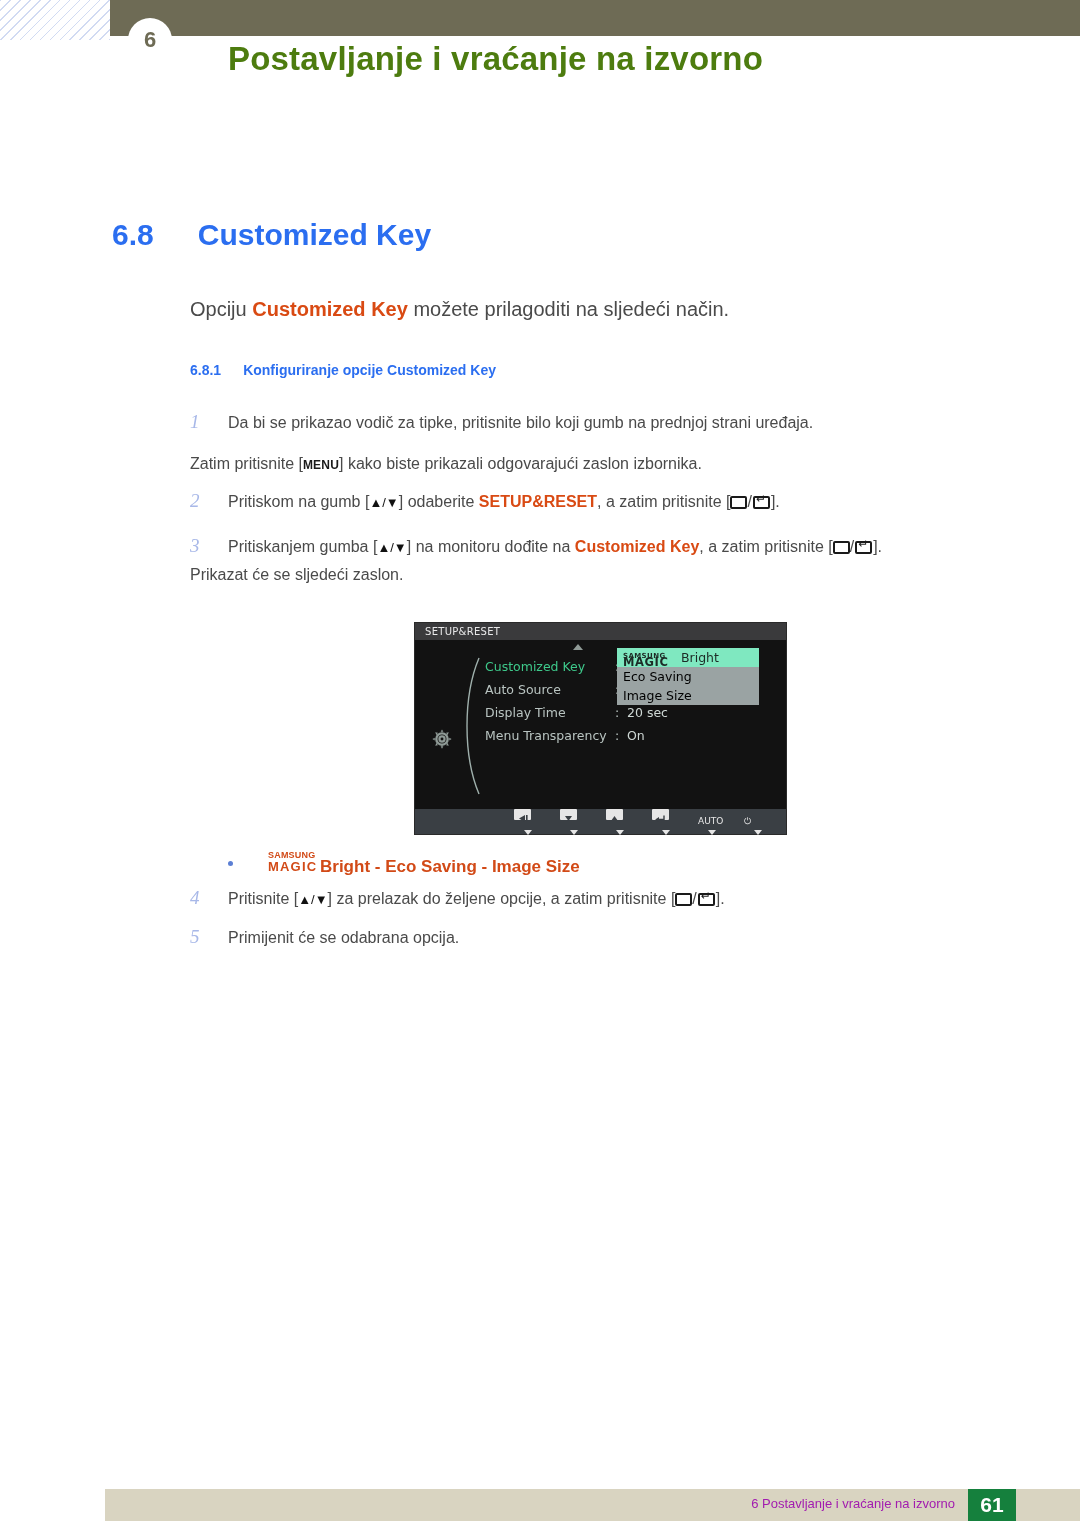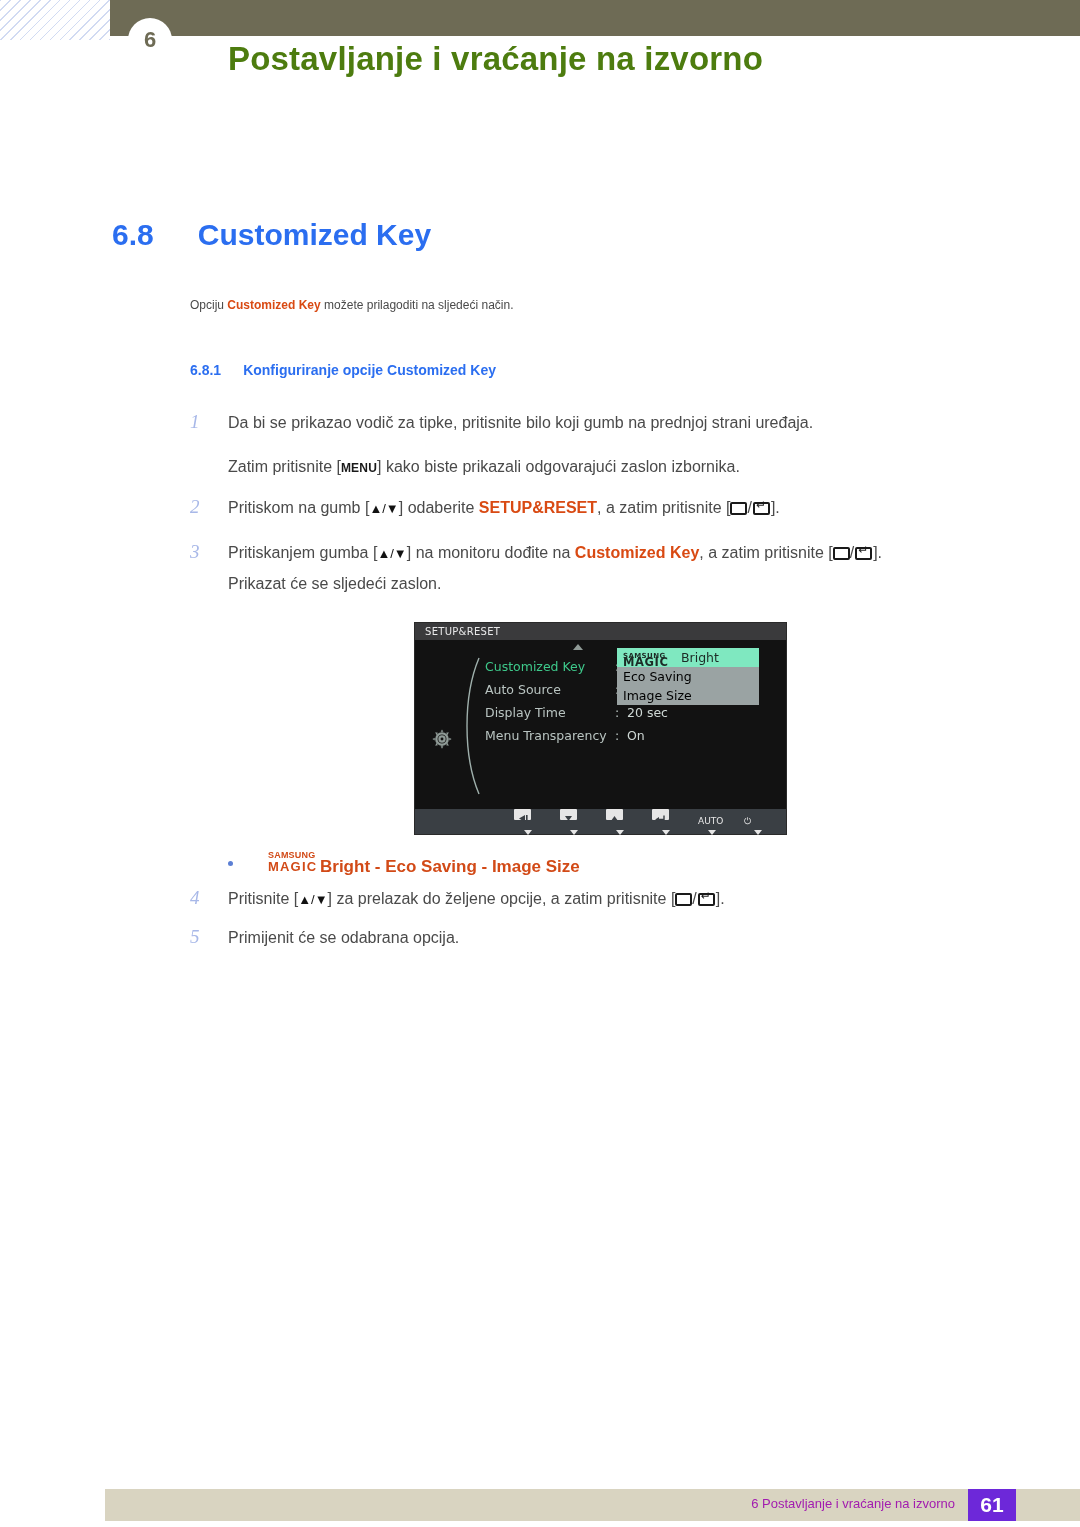--- a/index.html
+++ b/index.html
@@ -36,41 +36,41 @@
   }
 
   
   .h2 {
     position: absolute; left: 112px; top: 218px;
     font-size: 30px; font-weight: bold; color: #2b6ef0;
     display: flex; gap: 44px;
   }
   .intro {
     position: absolute; left: 190px; top: 298px;
-    font-size: 12px; color: #4a4a4a; white-space: nowrap;
+    font-size: 20px; color: #4a4a4a; white-space: nowrap;
   }
   .intro b { color: #d94a13; }
   .h3 {
     position: absolute; left: 190px; top: 362px;
     font-size: 14px; font-weight: bold; color: #2b6ef0;
     display: flex; gap: 22px;
   }
 
   
   .steps { position: absolute; left: 190px; top: 410px; width: 830px; }
   .step { display: flex; margin-bottom: 4px; }
   .step-num {
     width: 38px; flex: 0 0 38px;
     font-size: 19px; font-style: italic; color: #a8b8e8;
     font-family: "Liberation Serif", serif;
     padding-top: 1px;
   }
   .step-txt { font-size: 16px; color: #4a4a4a; line-height: 26px; white-space: nowrap; }
-  .step-sub { margin-left: 38px; font-size: 16px; color: #4a4a4a;
-              line-height: 26px; white-space: nowrap; }
+  .step-sub { font-size: 16px; color: #4a4a4a;
+              line-height: 20px; white-space: nowrap; }
   .sp { height: 14px; }
   .or { color: #d94a13; font-weight: bold; }
 
   
   .key-menu {
     font-size: 12px; font-weight: bold; color: #1a1a1a;
     letter-spacing: .2px; font-family: "Liberation Sans", sans-serif;
   }
   .tri { font-size: 13px; color: #111; }
   .glyph {
@@ -164,21 +164,21 @@
   .footerbar {
     position: absolute; left: 105px; top: 1489px; width: 975px; height: 32px;
     background: #d9d4c1;
   }
   .footer-text {
     position: absolute; right: 125px; top: 1496px;
     font-size: 13px; color: #a21caf;
   }
   .pagebox {
     position: absolute; left: 968px; top: 1489px; width: 48px; height: 32px;
-    background: #6d28d9; color: #fff; font-size: 21px; font-weight: bold;
+    background: #15803d; color: #fff; font-size: 21px; font-weight: bold;
     display: flex; align-items: center; justify-content: center;
   }
 </style>
 </head>
 <body>
 
 <div class="page">
 
   <div class="hatch"></div>
   <div class="headerbar"></div>

